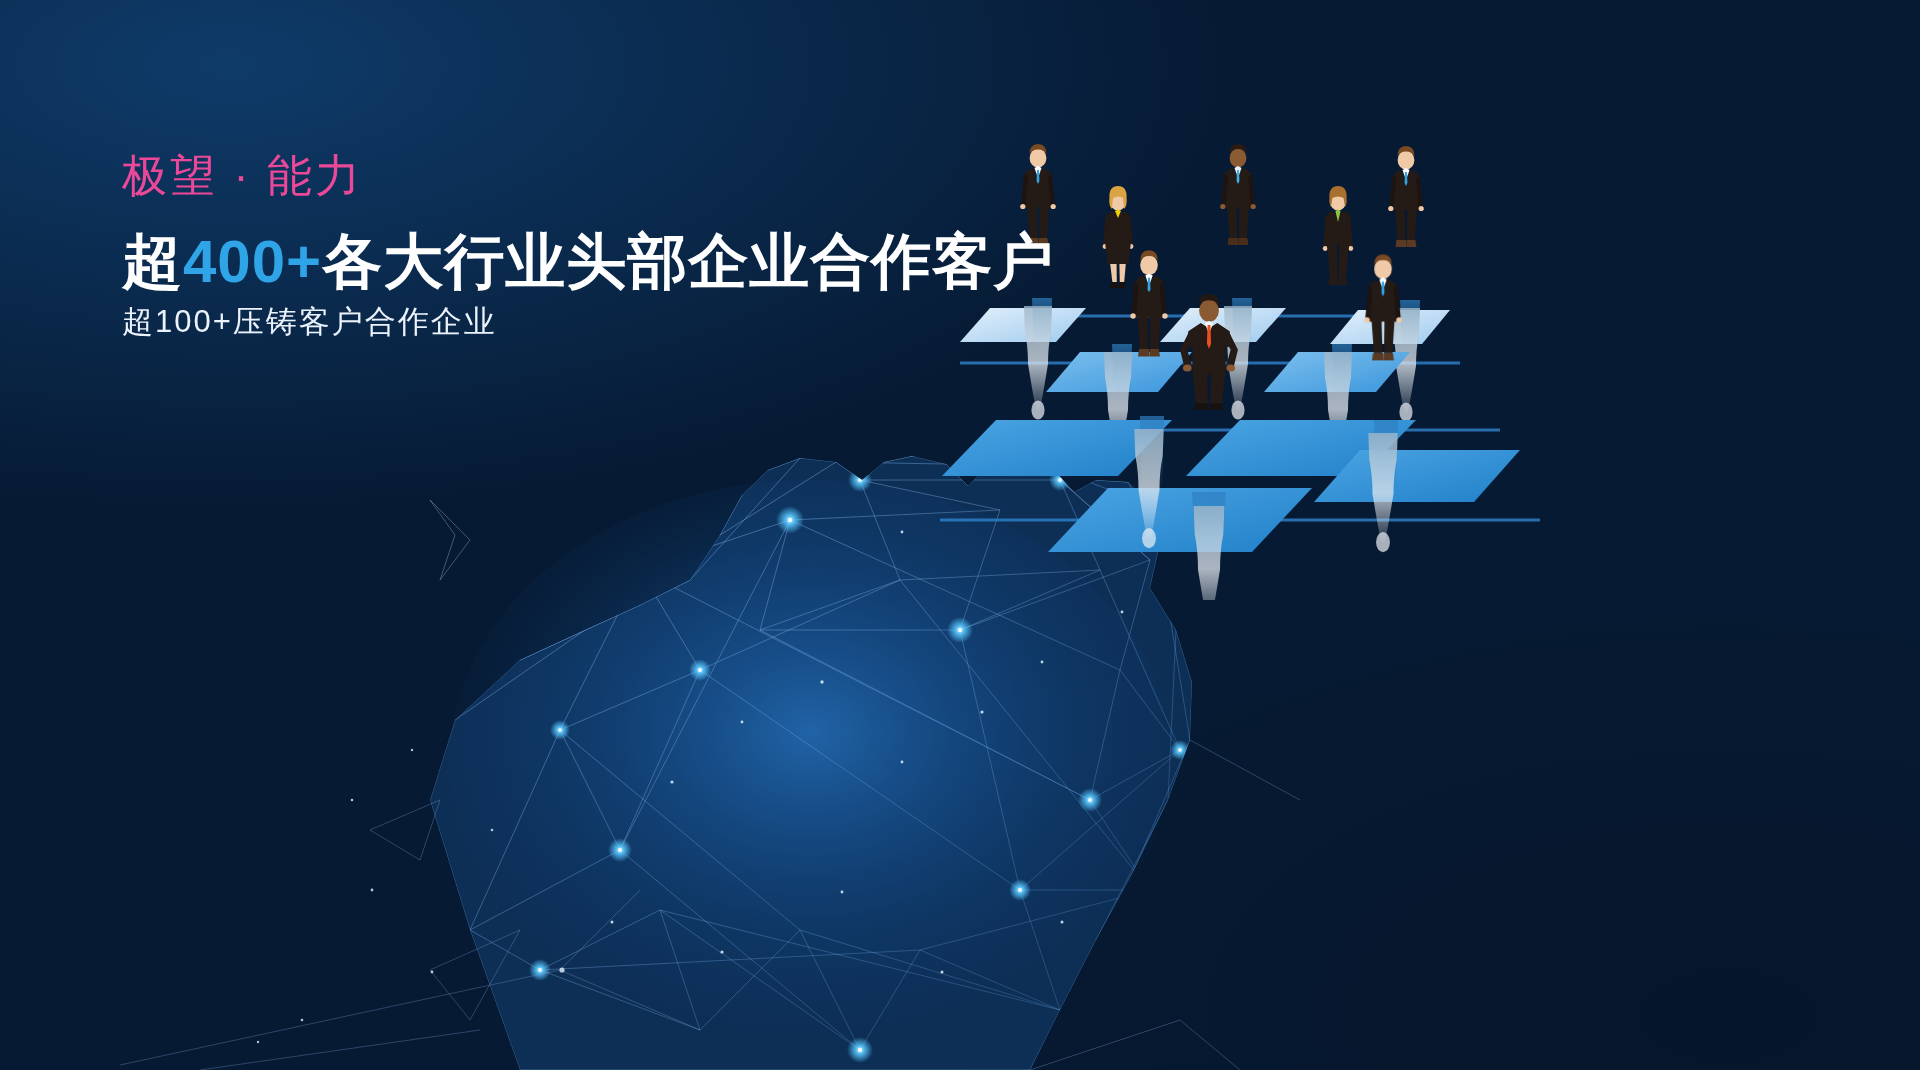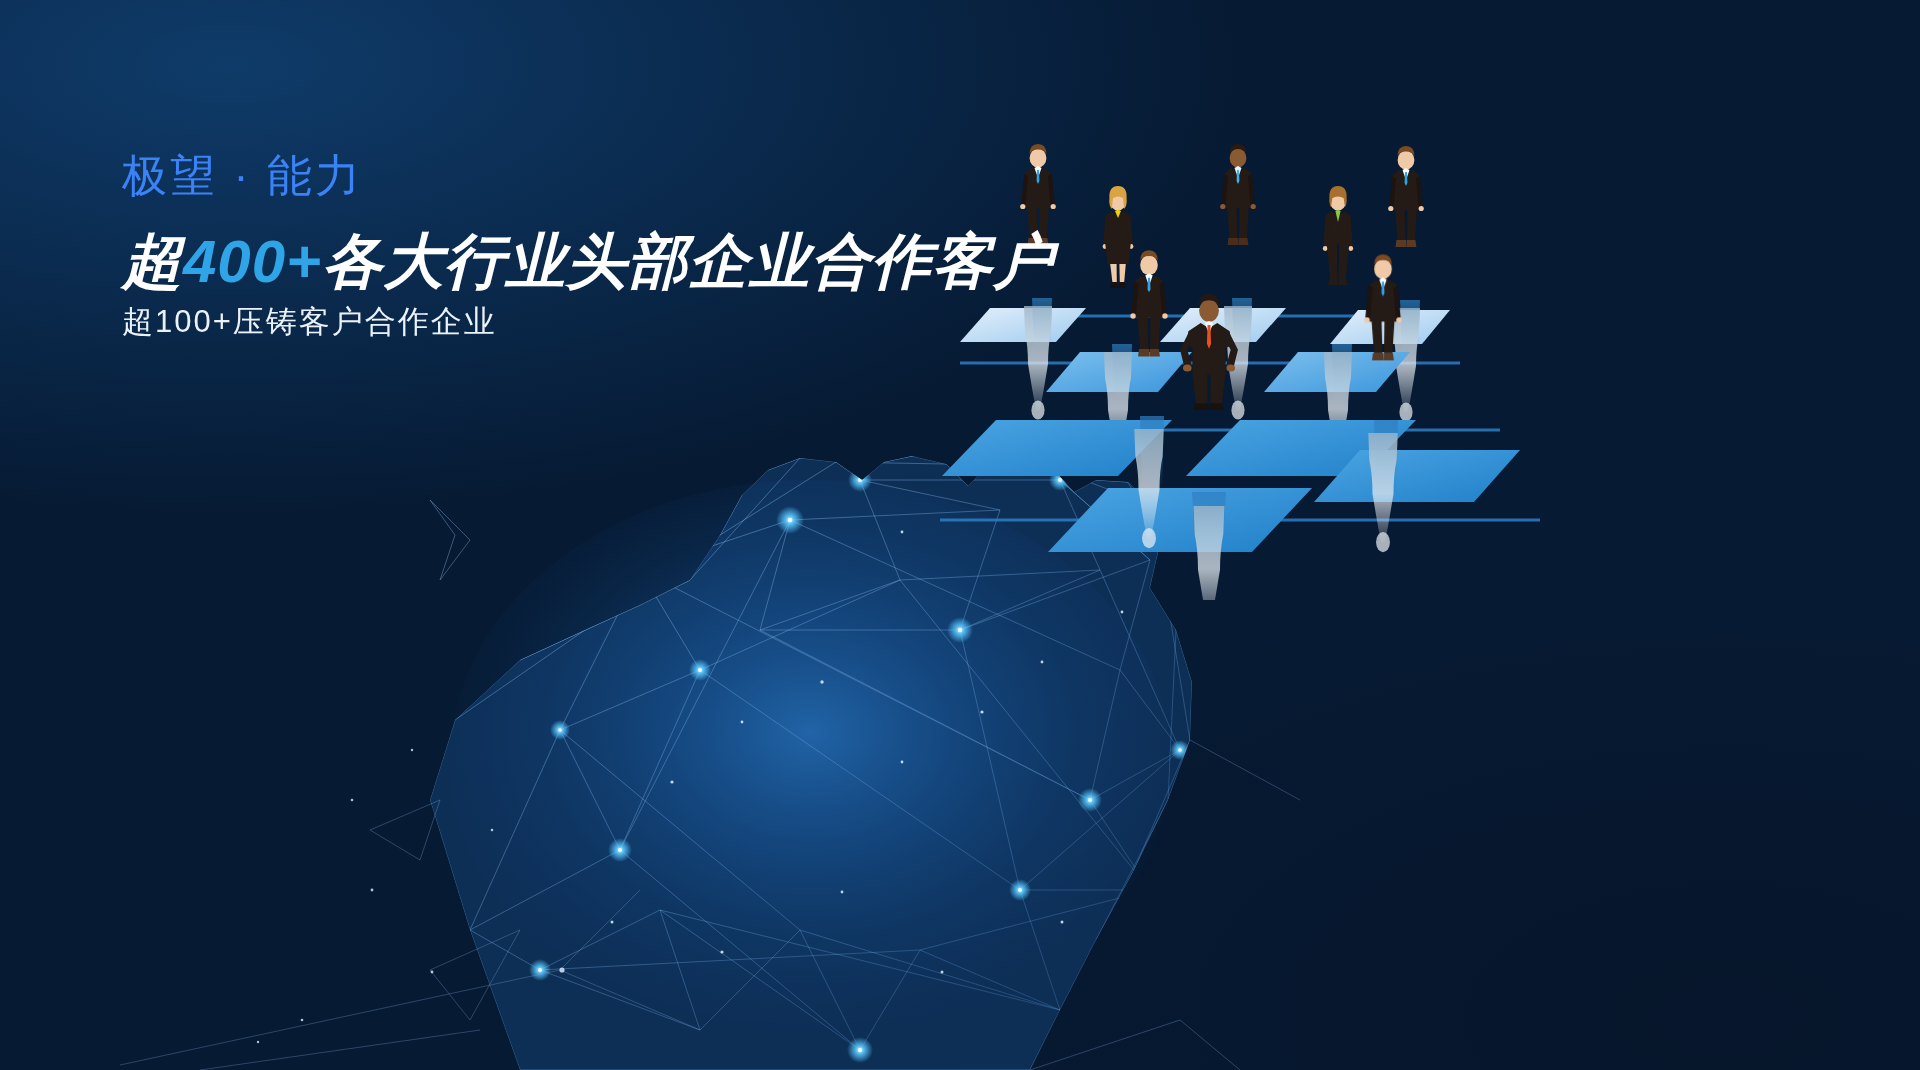--- a/index.html
+++ b/index.html
@@ -12,24 +12,24 @@
   }
   #stage::before{content:"";position:absolute;inset:0;
     background:radial-gradient(75% 60% at 12% 6%, rgba(22,86,150,.55) 0%, rgba(10,45,87,0) 70%);
     pointer-events:none;}
   #stage::after{content:"";position:absolute;inset:0;
     background:radial-gradient(60% 55% at 90% 95%, rgba(6,20,40,.75) 0%, rgba(6,20,40,0) 75%);
     pointer-events:none;}
 
   
   .textblock{position:absolute;left:122px;top:150px;z-index:40;}
-  .eyebrow{font-size:45px;line-height:1.15;color:#3b82f6;font-weight:400;letter-spacing:3px;
+  .eyebrow{font-size:45px;line-height:1.15;color:#ec4899;font-weight:400;letter-spacing:3px;
            white-space:nowrap;}
   .headline{margin-top:26px;font-size:60px;line-height:1.12;font-weight:700;color:#ffffff;
-            letter-spacing:1px;white-space:nowrap;font-style:italic;}
+            letter-spacing:1px;white-space:nowrap;}
   .headline .accent{color:#2fa4e7;}
   .subline{margin-top:8px;font-size:31px;line-height:1.2;color:#eaf2fb;font-weight:300;
            letter-spacing:2px;white-space:nowrap;}
 
   
   .netwrap{position:absolute;left:0;top:330px;width:1320px;height:740px;z-index:10;
            pointer-events:none;}
 
   
   .scene{position:absolute;left:940px;top:120px;width:600px;height:480px;z-index:30;}

